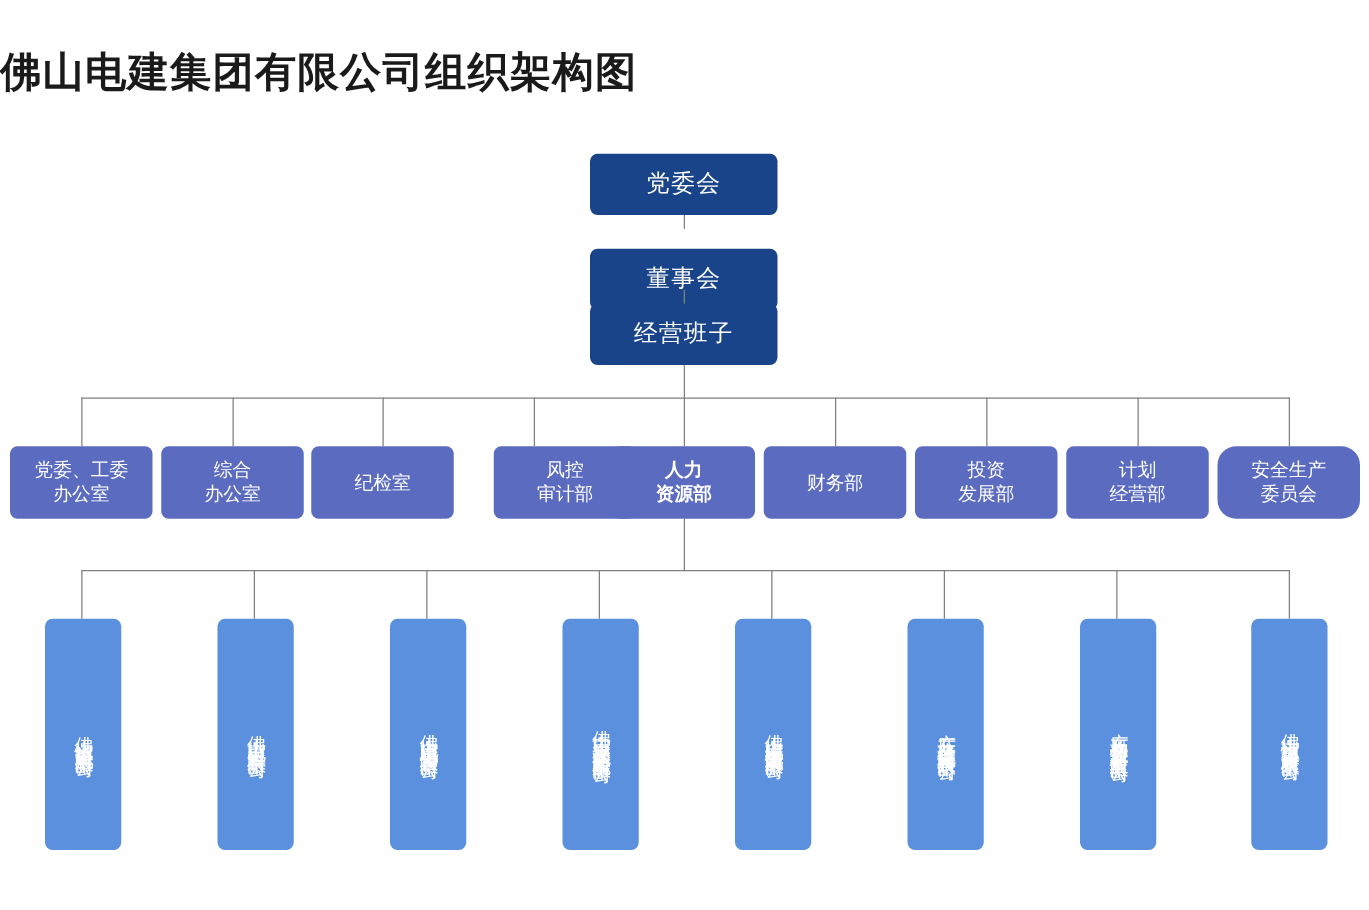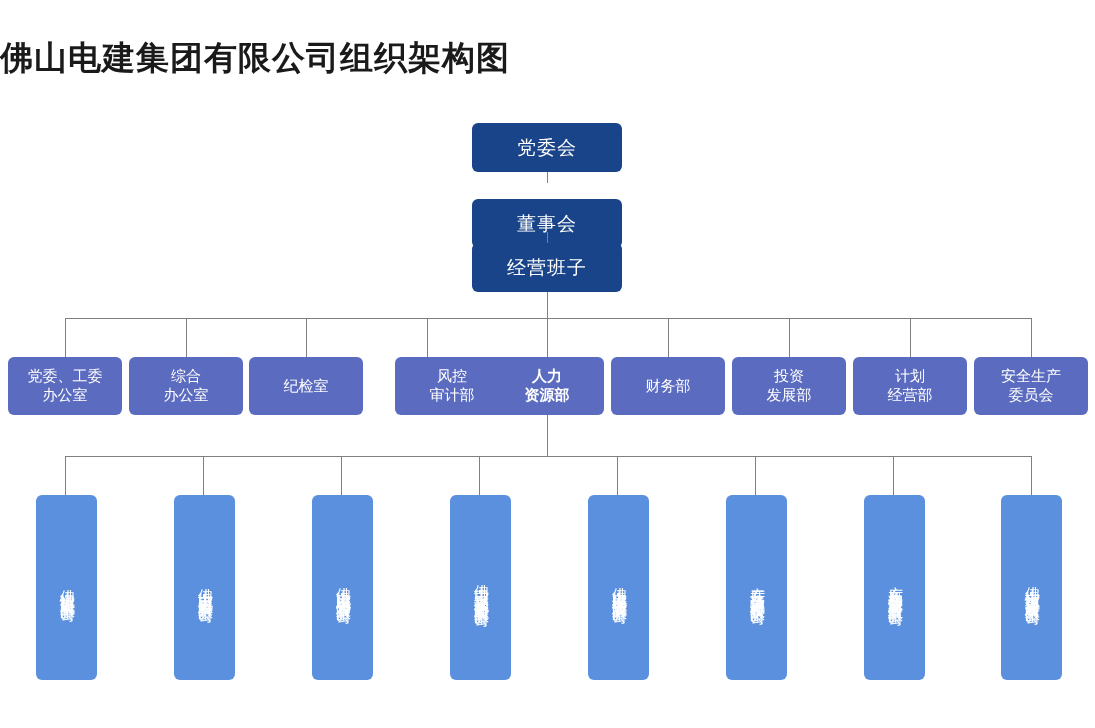--- a/index.html
+++ b/index.html
@@ -156,21 +156,21 @@
     <span class="label">财务部</span>
   </div>
   <div class="node node-dept" style="left:732px;">
     <span class="label">投资
 发展部</span>
   </div>
   <div class="node node-dept" style="left:853px;justify-content:center;">
     <span class="label">计划
 经营部</span>
   </div>
-  <div class="node node-dept" style="left:974px;">
+  <div class="node node-dept" style="left:974px;border-radius:15px;">
     <span class="label">安全生产
 委员会</span>
   </div>
 
   <div class="line line-v" style="left:547px; top:415px; height:42px;"></div>
 
   <div class="line line-h" style="left:65px; top:456px; width:967px;"></div>
 
   <div class="line line-v" style="left:65px;  top:456px; height:39px;"></div>
   <div class="line line-v" style="left:203px; top:456px; height:39px;"></div>

